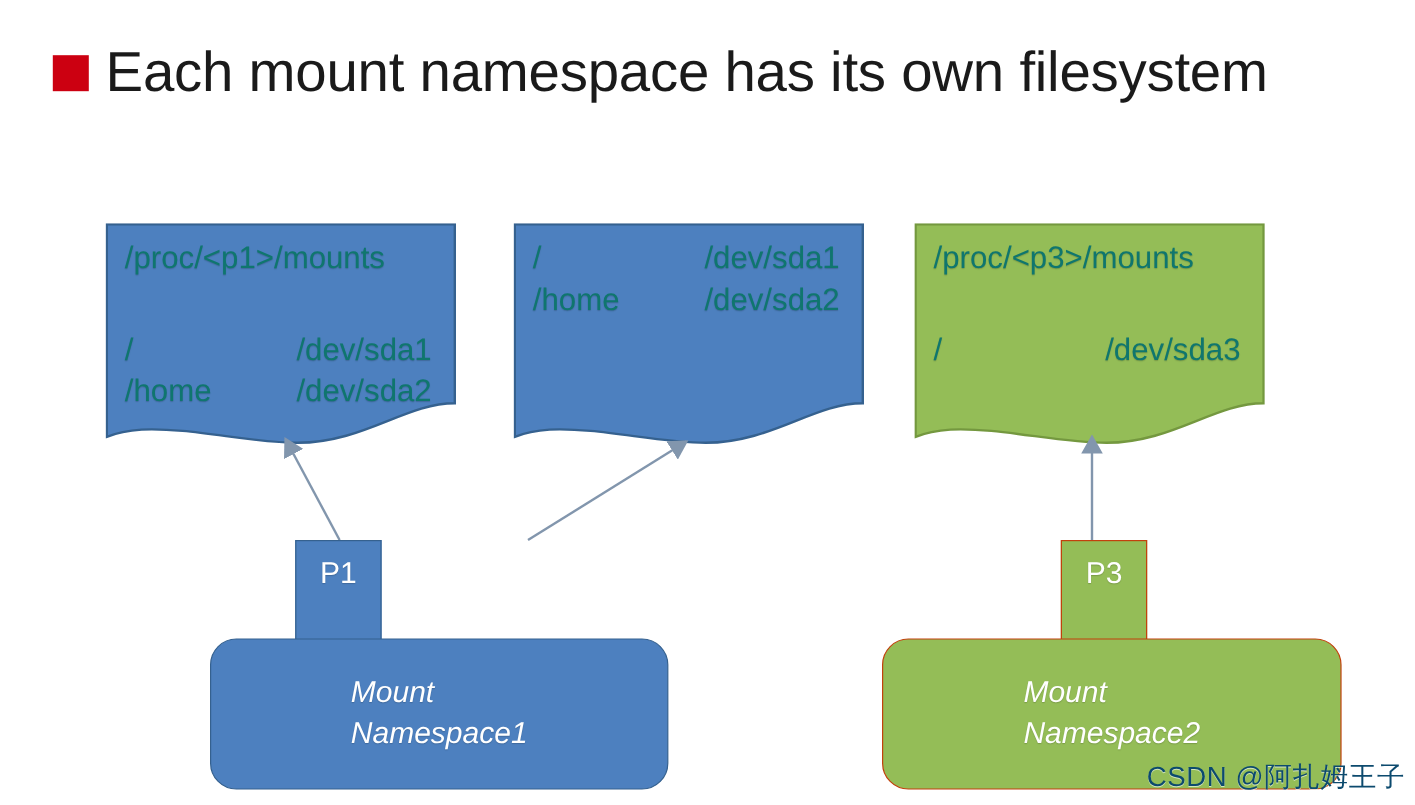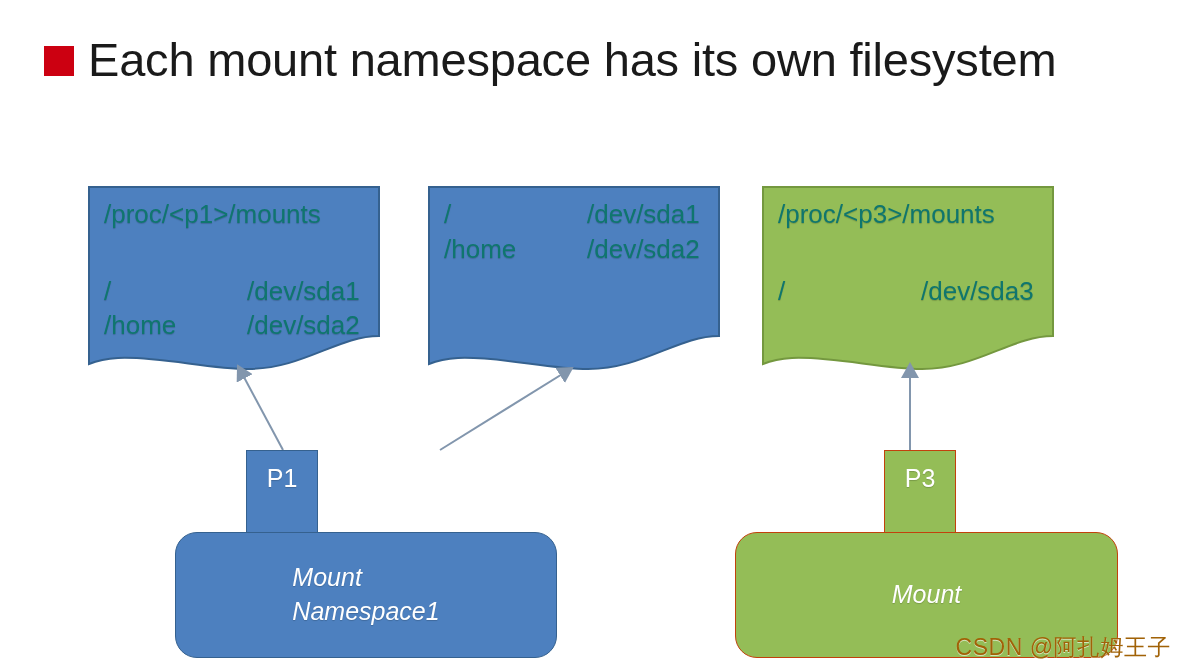--- a/index.html
+++ b/index.html
@@ -143,21 +143,21 @@
     height: 671px;
     pointer-events: none;
   }
 
   
   .watermark {
     position: absolute;
     right: 8px;
     bottom: 8px;
     font-size: 23px;
-    color: #a16207;
+    color: #0c4a6e;
     text-shadow: 0 1px 0 rgba(255,255,255,0.6);
     letter-spacing: 0.5px;
     white-space: nowrap;
     font-family: "Liberation Sans", "DejaVu Sans", sans-serif;
   }
 </style>
 </head>
 <body>
 
 <div class="slide-title">
@@ -232,17 +232,17 @@
   <div class="ns-box" id="ns1-box">
     <span><span>Mount</span><br><span>Namespace1</span></span>
   </div>
 </div>
 
 <div class="ns-group theme-green" id="ns2">
   <div class="proc-box" id="p3-box">
     <span>P3</span>
   </div>
   <div class="ns-box" id="ns2-box">
-    <span><span>Mount</span><br></span>
+    <span><span>Mount</span><br><span>Namespace2</span></span>
   </div>
 </div>
 
 <div class="watermark">CSDN @阿扎姆王子</div>
 
 </body></html>

